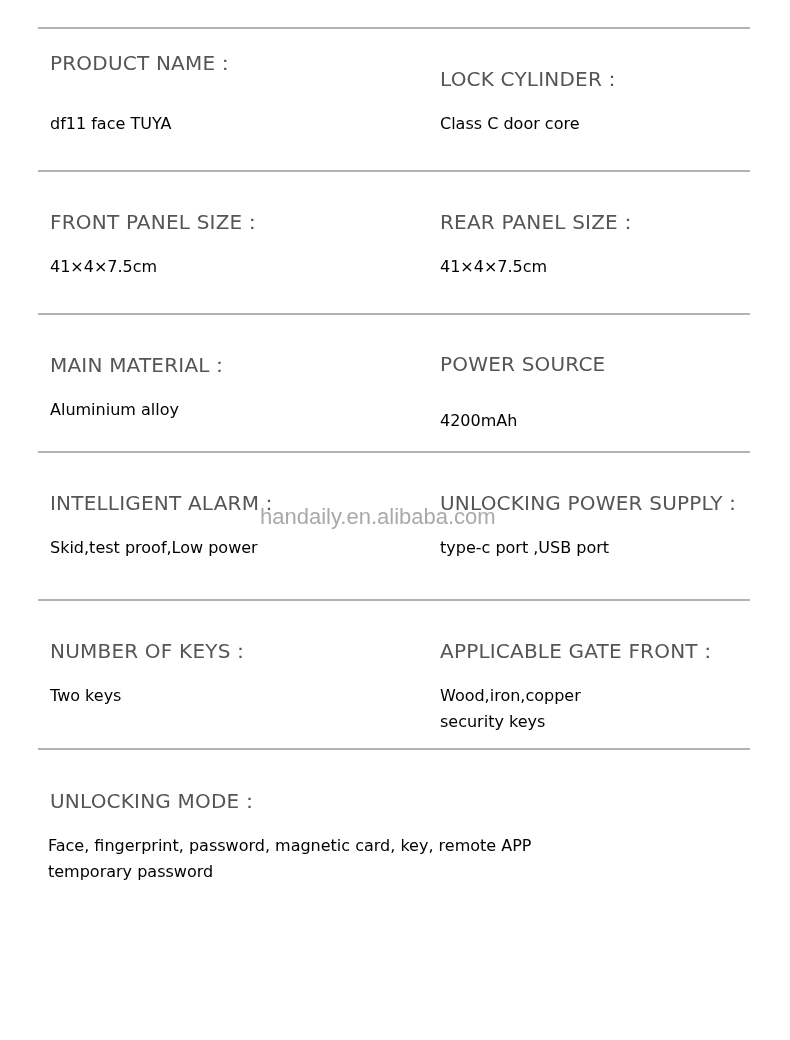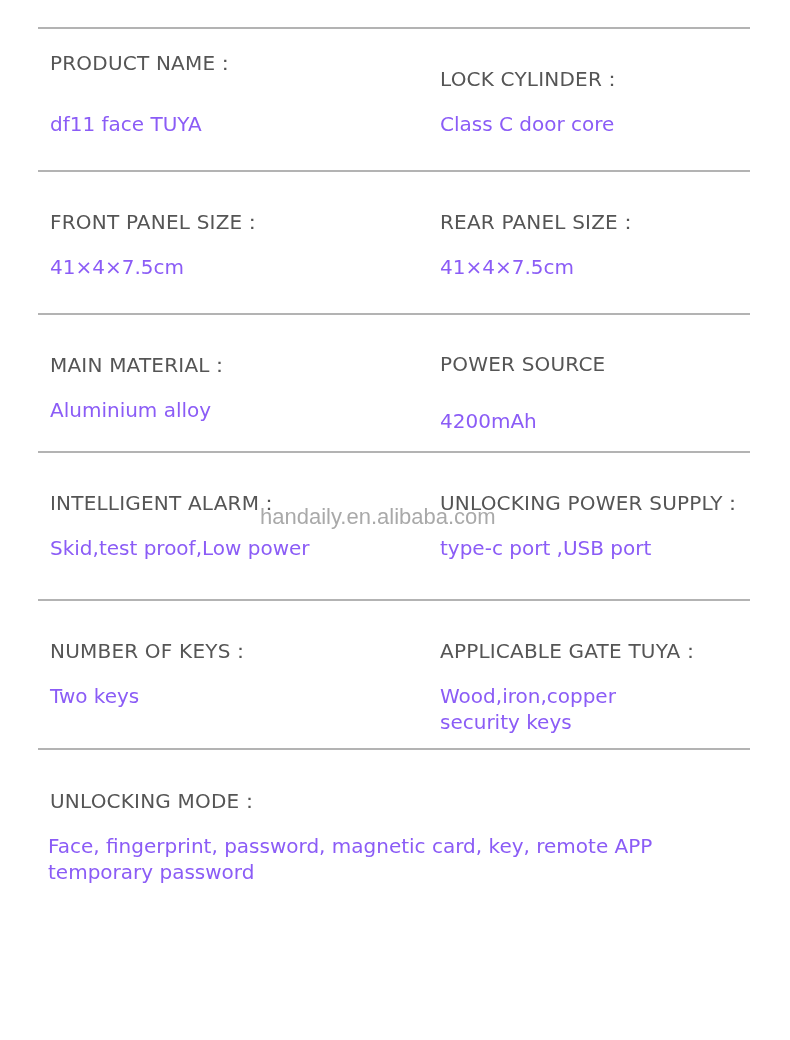--- a/index.html
+++ b/index.html
@@ -23,22 +23,22 @@
     }
     .label {
       position: absolute;
       font-size: 20px;
       color: #555555;
       white-space: nowrap;
       letter-spacing: 0.2px;
     }
     .value {
       position: absolute;
-      font-size: 20px;
-      color: #8b5cf6;
+      font-size: 16px;
+      color: #000000;
       white-space: nowrap;
       line-height: 26px;
     }
     .col-left { left: 50px; }
     .col-right { left: 440px; }
     .watermark {
       position: absolute;
       left: 260px;
       top: 504px;
       font-family: "Liberation Sans", sans-serif;
@@ -79,21 +79,21 @@
   <div class="value col-left" style="top:535px;">Skid,test proof,Low power</div>
   <div class="label col-right" style="top:490px;">UNLOCKING POWER SUPPLY：</div>
   <div class="value col-right" style="top:535px;">type-c port ,USB port</div>
 
   <div class="watermark">handaily.en.alibaba.com</div>
 
   <div class="divider" style="top:599px;"></div>
 
   <div class="label col-left" style="top:638px;">NUMBER OF KEYS：</div>
   <div class="value col-left" style="top:683px;">Two keys</div>
-  <div class="label col-right" style="top:638px;">APPLICABLE GATE TUYA：</div>
+  <div class="label col-right" style="top:638px;">APPLICABLE GATE FRONT：</div>
   <div class="value col-right" style="top:683px;">Wood,iron,copper</div>
   <div class="value col-right" style="top:709px;">security keys</div>
 
   <div class="divider" style="top:748px;"></div>
 
   <div class="label col-left" style="top:788px;">UNLOCKING MODE：</div>
   <div class="value col-left" style="top:833px; left:48px;">Face, fingerprint, password, magnetic card, key, remote APP</div>
   <div class="value col-left" style="top:859px; left:48px;text-align:center;">temporary password</div>
 
 </div>

